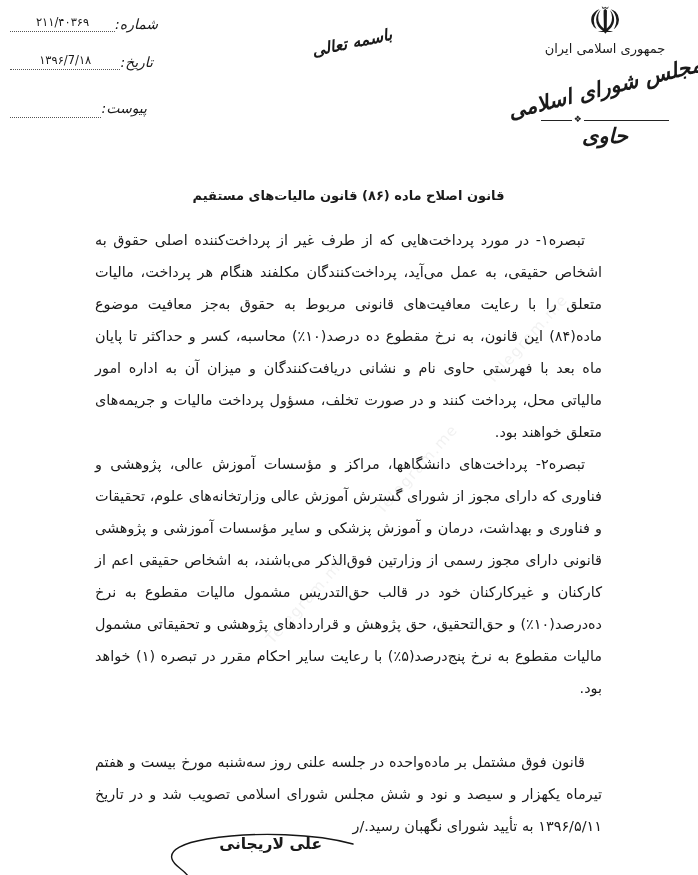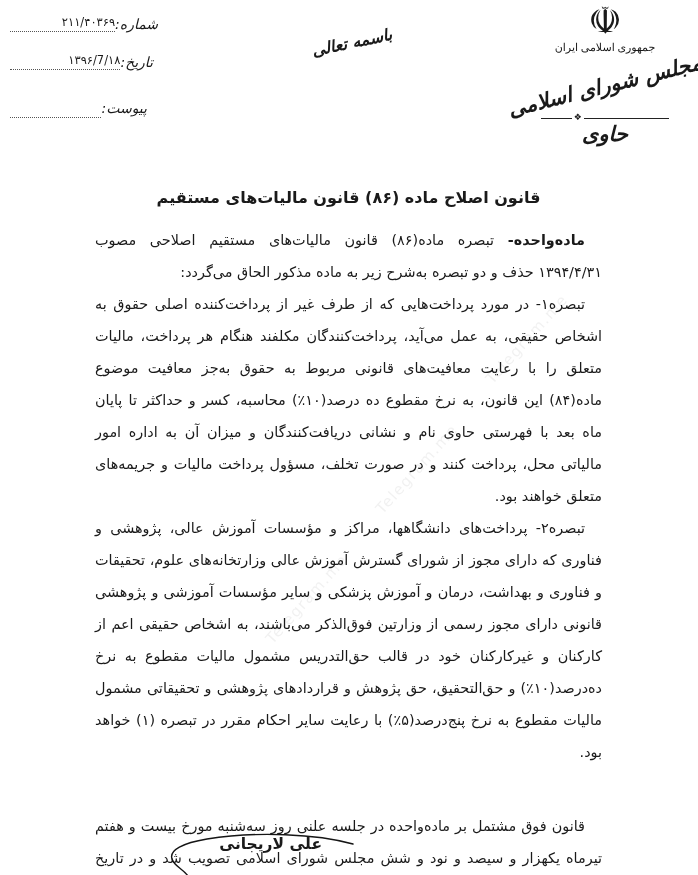--- a/index.html
+++ b/index.html
@@ -31,59 +31,59 @@
   .fld .lbl {
     font-weight:normal; font-style:italic; font-size:14px;
     padding-right:2px; white-space:nowrap;
   }
   .fld .dots {
     flex:1; height:20px; position:relative;
     border-bottom:1px dotted #555; margin-left:2px;
   }
   .fld .val {
     position:absolute; left:0; right:0; bottom:2px;
-    font-size:11.5px; white-space:nowrap;
+    text-align:center; font-size:11.5px; white-space:nowrap;
     direction:rtl;
   }
 
   
   .besmellah {
     position:absolute; top:32px; left:310px; width:84px;
     font-size:16px; font-weight:bold; font-style:italic;
     text-align:center; direction:rtl; line-height:1.35;
     transform:rotate(-12deg);
   }
 
   
   .emblem-block {
     position:absolute; top:2px; right:4px; width:178px;
     text-align:center; direction:rtl;
   }
   .emblem-glyph { font-size:38px; line-height:1.05; }
-  .republic { font-size:11px; margin-top:-1px; letter-spacing:.5px;font-family:Liberation Serif, serif; }
+  .republic { font-size:13px; margin-top:-1px; letter-spacing:.5px; }
   .majlis {
     height:56px; display:flex; align-items:center; justify-content:center;
     font-size:21px; font-weight:bold; font-style:italic;
     white-space:nowrap; transform:rotate(-14deg); margin-top:4px;
   }
   .hdr-divider {
     width:128px; margin:4px auto 0; border-top:1.4px solid #222;
     position:relative; height:1px;
   }
   .hdr-divider .orn {
     position:absolute; left:24%; top:-6px; font-size:9px; line-height:1;
     background:#fff; padding:0 2px;
   }
   .role { font-size:21px; font-weight:bold; font-style:italic; margin-top:3px; }
 
   
   .law-title {
     position:absolute; top:188px; left:95px; width:507px;
     text-align:center; direction:rtl;
-    font-size:16px; font-weight:bold;
+    font-size:13px; font-weight:bold;
   }
   .body-text {
     position:absolute; top:224px; left:95px; width:507px;
     direction:rtl; text-align:justify;
     font-size:14.4px; line-height:32px;
   }
   .body-text p { text-indent:17px; }
   .body-text .lead-bold { font-weight:bold; }
   #para-enactment { margin-top:42px; }
 
@@ -133,21 +133,20 @@
     <div class="majlis">مجلس شورای اسلامی</div>
     <div class="hdr-divider">
       <span class="orn">❖</span>
     </div>
     <div class="role">حاوی</div>
   </div>
 
   <h1 class="law-title">قانون اصلاح ماده (۸۶) قانون مالیات‌های مستقیم</h1>
 
   <div class="body-text">
-    <p><span class="lead-bold">ماده‌واحده-</span><span> تبصره ماده(۸۶) قانون مالیات‌های مستقیم اصلاحی مصوب ۱۳۹۴/۴/۳۱ حذف و دو تبصره به‌شرح زیر به ماده مذکور الحاق می‌گردد:</span></p>
     <p><span>تبصره۱-</span><span> در مورد پرداخت‌هایی که از طرف غیر از پرداخت‌کننده اصلی حقوق به اشخاص حقیقی، به عمل می‌آید، پرداخت‌کنندگان مکلفند هنگام هر پرداخت، مالیات متعلق را با رعایت معافیت‌های قانونی مربوط به حقوق به‌جز معافیت موضوع ماده(۸۴) این قانون، به نرخ مقطوع ده درصد(۱۰٪) محاسبه، کسر و حداکثر تا پایان ماه بعد با فهرستی حاوی نام و نشانی دریافت‌کنندگان و میزان آن به اداره امور مالیاتی محل، پرداخت کنند و در صورت تخلف، مسؤول پرداخت مالیات و جریمه‌های متعلق خواهند بود.</span></p>
     <p><span>تبصره۲-</span><span> پرداخت‌های دانشگاهها، مراکز و مؤسسات آموزش عالی، پژوهشی و فناوری که دارای مجوز از شورای گسترش آموزش عالی وزارتخانه‌های علوم، تحقیقات و فناوری و بهداشت، درمان و آموزش پزشکی و سایر مؤسسات آموزشی و پژوهشی قانونی دارای مجوز رسمی از وزارتین فوق‌الذکر می‌باشند، به اشخاص حقیقی اعم از کارکنان و غیرکارکنان خود در قالب حق‌التدریس مشمول مالیات مقطوع به نرخ ده‌درصد(۱۰٪) و حق‌التحقیق، حق پژوهش و قراردادهای پژوهشی و تحقیقاتی مشمول مالیات مقطوع به نرخ پنج‌درصد(۵٪) با رعایت سایر احکام مقرر در تبصره (۱) خواهد بود.</span></p>
     <p id="para-enactment"><span>قانون فوق مشتمل بر ماده‌واحده در جلسه علنی روز سه‌شنبه مورخ بیست و هفتم تیرماه یکهزار و سیصد و نود و شش مجلس شورای اسلامی تصویب شد و در تاریخ ۱۳۹۶/۵/۱۱ به تأیید شورای نگهبان رسید./ر</span></p>
   </div>
 
   <div class="signature">
     <svg width="215" height="60" viewBox="0 0 215 60">
       <path d="M 208,16 C 172,6 112,3 62,11 C 38,15 24,22 27,31 C 29,38 38,41 43,48 C 47,54 47,59 45,68" stroke="#151515" stroke-width="1.4" fill="none" stroke-linecap="round"></path>
     </svg>
     <span class="sig-name">علی لاریجانی</span>

